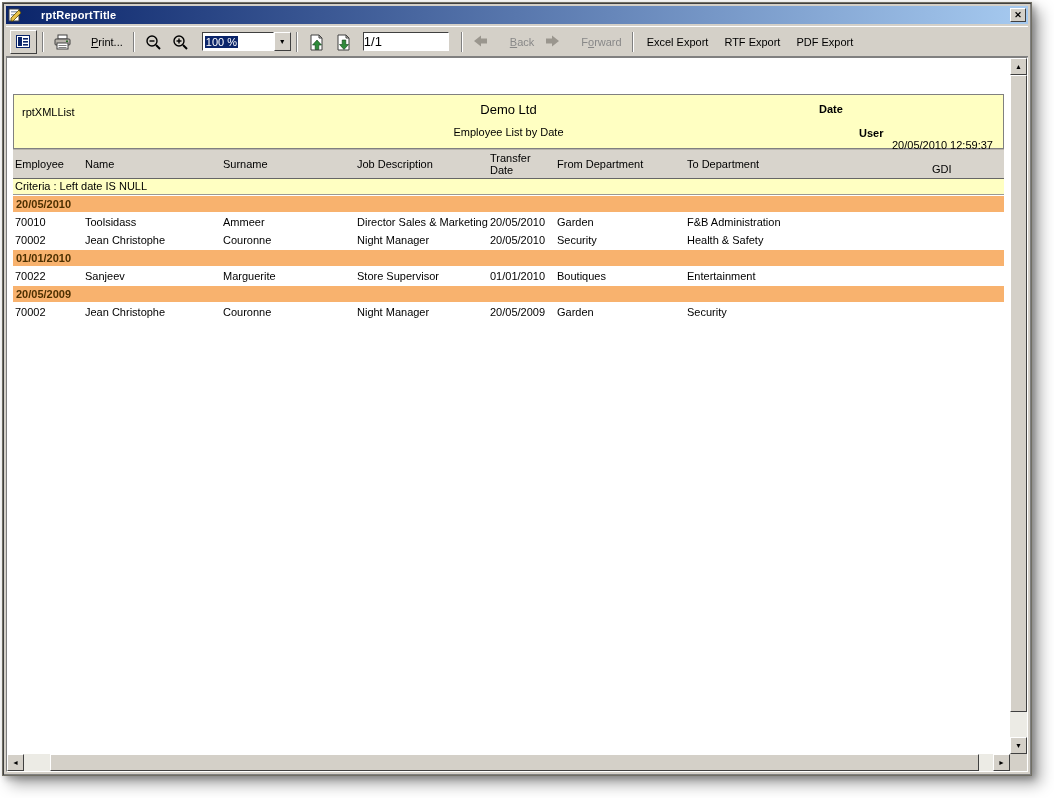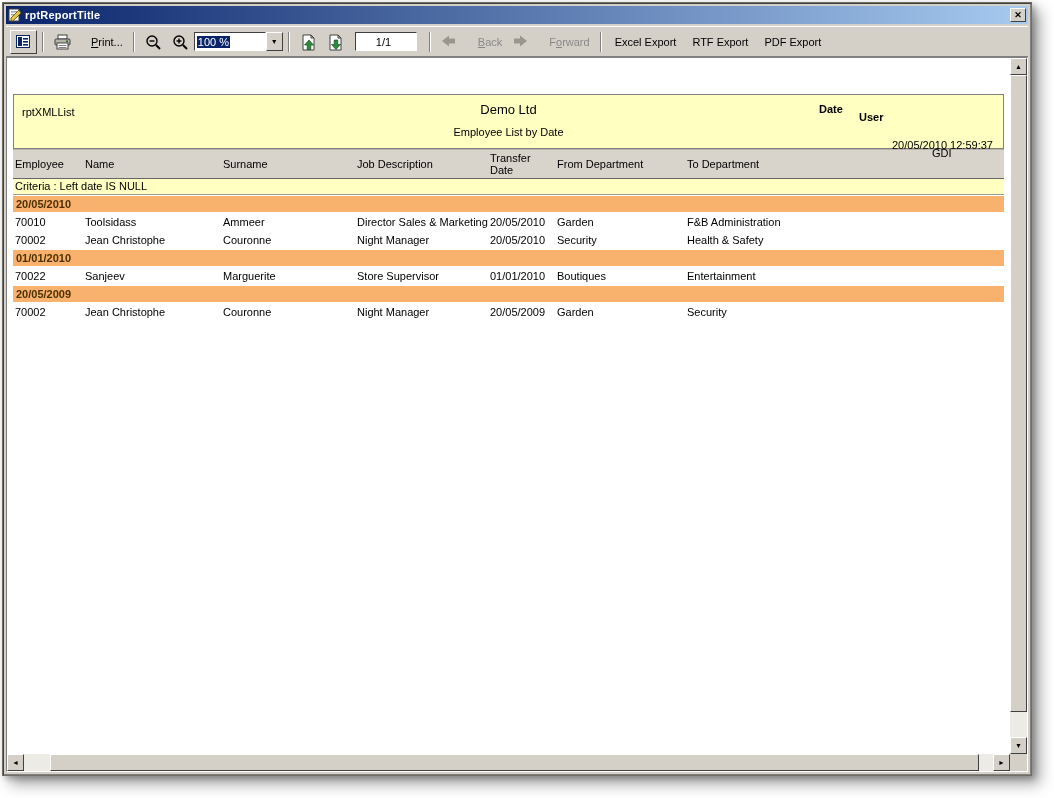--- a/index.html
+++ b/index.html
@@ -11,21 +11,21 @@
     border: 1px solid #716f64;
     box-shadow: 1px 1px 0 #404040 inset, -1px -1px 0 #808080 inset,
                 8px 8px 14px rgba(0,0,0,0.35), 3px 3px 6px rgba(0,0,0,0.25);
     display: flex; flex-direction: column; padding: 3px;
   }
 
   
   .titlebar {
     height: 18px; flex: 0 0 18px;
     background: linear-gradient(to right, #0a246a, #a6caf0);
-    display: flex; align-items: center; padding: 0 2px; gap: 3px;
+    display: flex; align-items: center; padding: 0 2px; gap: 19px;
   }
   .titlebar .title { color: #fff; font-weight: bold; font-size: 11px; letter-spacing: .2px; flex: 1; }
   .app-icon { width: 14px; height: 14px; display: inline-block; }
   .close-btn {
     width: 16px; height: 14px; background: #d4d0c8;
     border: 1px solid; border-color: #fff #404040 #404040 #fff;
     font-size: 9px; font-weight: bold; color: #000;
     display: flex; align-items: center; justify-content: center; cursor: default;
   }
 
@@ -38,33 +38,33 @@
   .tb-sep { width: 2px; height: 20px; margin: 0 5px; border-left: 1px solid #808080; border-right: 1px solid #fff; }
   .tb-btn {
     display: flex; align-items: center; gap: 20px; padding: 2px 4px; height: 24px;
     background: #d4d0c8; border: 1px solid transparent; cursor: default; white-space: nowrap;
   }
   .tb-btn.raised { border-color: #fff #404040 #404040 #fff; }
   .tb-btn.disabled { color: #888; }
   .tb-btn u { text-decoration: underline; }
   .icon16 { width: 17px; height: 16px; display: inline-block; }
 
-  .zoom-combo { display: flex; align-items: center; margin-left: 0; }
+  .zoom-combo { display: flex; align-items: center; margin-left: 8px; }
   .zoom-combo .combo-text {
     width: 72px; height: 19px; background: #fff; border: 1px solid; border-color: #404040 #fff #fff #404040;
     font-size: 11px; padding: 2px 2px; display: flex; align-items: center;
   }
   .zoom-combo .combo-text .sel { background: #0a246a; color: #fff; padding: 0 1px; }
   .combo-arrow {
     width: 17px; height: 19px; background: #d4d0c8; border: 1px solid; border-color: #fff #404040 #404040 #fff;
     font-size: 7px; display: flex; align-items: center; justify-content: center; color:#000;
   }
   .page-box {
-    width: 62px; height: 19px; background: #fff; border: 1px solid; border-color: #404040 #fff #fff #404040;
-    font-size: 11px; padding: 2px 20px; margin-left: 6px; display: flex; align-items: center;
+    width: 86px; height: 19px; background: #fff; border: 1px solid; border-color: #404040 #fff #fff #404040;
+    font-size: 13px; padding: 2px 0; margin-left: 6px; display: flex; align-items: center;
   }
   .export-btn { padding: 3px 7px; }
 
   
   .preview {
     flex: 1; position: relative; margin-top: 0;
     border: 1px solid; border-color: #808080 #fff #fff #808080;
     background: #fff; overflow: hidden;
   }
   .page-area { position: absolute; left: 0; top: 0; right: 17px; bottom: 17px; background: #fff; overflow: hidden; }
@@ -89,21 +89,21 @@
   .report { margin: 36px 6px 0 6px; font-size: 11px; color: #000; }
 
   .rpt-header {
     background: #ffffc2; border: 1px solid #808080; height: 55px; position: relative;
   }
   .rpt-header .rname { position: absolute; left: 8px; top: 11px; }
   .rpt-header .company { position: absolute; left: 0; right: 0; top: 7px; text-align: center; font-weight: normal; font-size: 13px; }
   .rpt-header .subtitle { position: absolute; left: 0; right: 0; top: 31px; text-align: center; }
   .rpt-header .hlabel { position: absolute; left: 805px; font-weight: bold; }
   .rpt-header .hvalue { position: absolute; left: 878px; margin-top: 36px; }
-  .rpt-header .row1 { top: 8px; } .rpt-header .row2 { top: 16px; padding-left: 40px; }
+  .rpt-header .row1 { top: 8px; } .rpt-header .row2 { top: 32px; padding-left: 40px; }
 
   .grid { display: grid; grid-template-columns: 70px 138px 134px 133px 67px 130px 1fr; }
   .col-head {
     background: #d8d4cc; border-bottom: 1px solid #666; border-top: 1px solid #b8b4ac;
     min-height: 29px; align-items: center;
   }
   .col-head .cell { padding: 2px 1px 2px 2px; line-height: 12px; }
 
   .criteria-row {
     background: #ffffc2; height: 16px; line-height: 15px; padding-left: 2px;

